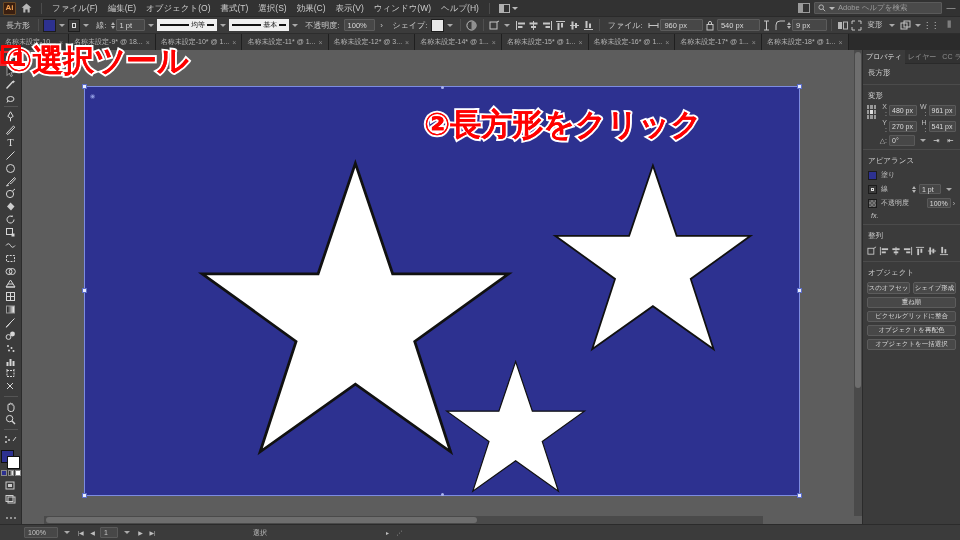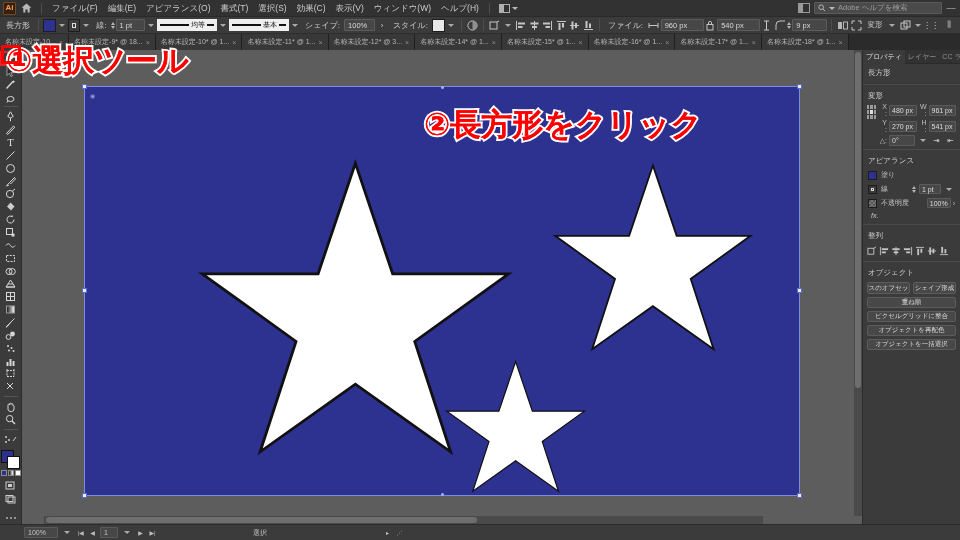--- a/index.html
+++ b/index.html
@@ -186,21 +186,21 @@
   <div class="menubar">
     <div class="ai-logo">Ai</div>
     <div class="home-icon">
       <svg width="11" height="10" viewBox="0 0 11 10">
           <path d="M5.5 0.6 L10.4 4.8 H8.7 V9.4 H6.6 V6.4 H4.4 V9.4 H2.3 V4.8 H0.6 Z" fill="#cfcfcf"></path>
         </svg>
     </div>
     <div class="menu-sep"></div>
     <div class="menu-item">ファイル(F)</div>
     <div class="menu-item">編集(E)</div>
-    <div class="menu-item">アピアランス(O)</div>
+    <div class="menu-item">オブジェクト(O)</div>
     <div class="menu-item">書式(T)</div>
     <div class="menu-item">選択(S)</div>
     <div class="menu-item">効果(C)</div>
     <div class="menu-item">表示(V)</div>
     <div class="menu-item">ウィンドウ(W)</div>
     <div class="menu-item">ヘルプ(H)</div>
     <div class="menu-sep"></div>
     <div class="arrange-icons">
       <div class="arrange-box">
           <i></i>
@@ -239,24 +239,24 @@
     <div class="stroke-profile">
       <span class="ln"></span>
         <span class="txt">均等</span>
     </div>
     <div class="mini-caret"></div>
     <div class="stroke-profile">
       <span class="ln"></span>
         <span class="txt">基本</span>
     </div>
     <div class="mini-caret"></div>
-    <div class="cb-label">シェイプ:</div>
+    <div class="cb-label">不透明度:</div>
     <div class="field" style="width:32px">100%</div>
     <div class="icon-btn">›</div>
-    <div class="cb-label">スタイル:</div>
+    <div class="cb-label">シェイプ:</div>
     <div class="swatch white"></div>
     <div class="mini-caret"></div>
     <div class="cb-sep"></div>
     <div class="icon-btn">
       <svg width="11" height="11" viewBox="0 0 11 11">
           <circle cx="5.5" cy="5.5" r="4.6" fill="none" stroke="#c0c0c0"></circle>
           <path d="M5.5 1 A4.5 4.5 0 0 1 5.5 10 Z" fill="#909090"></path>
         </svg>
     </div>
     <div class="cb-sep"></div>

